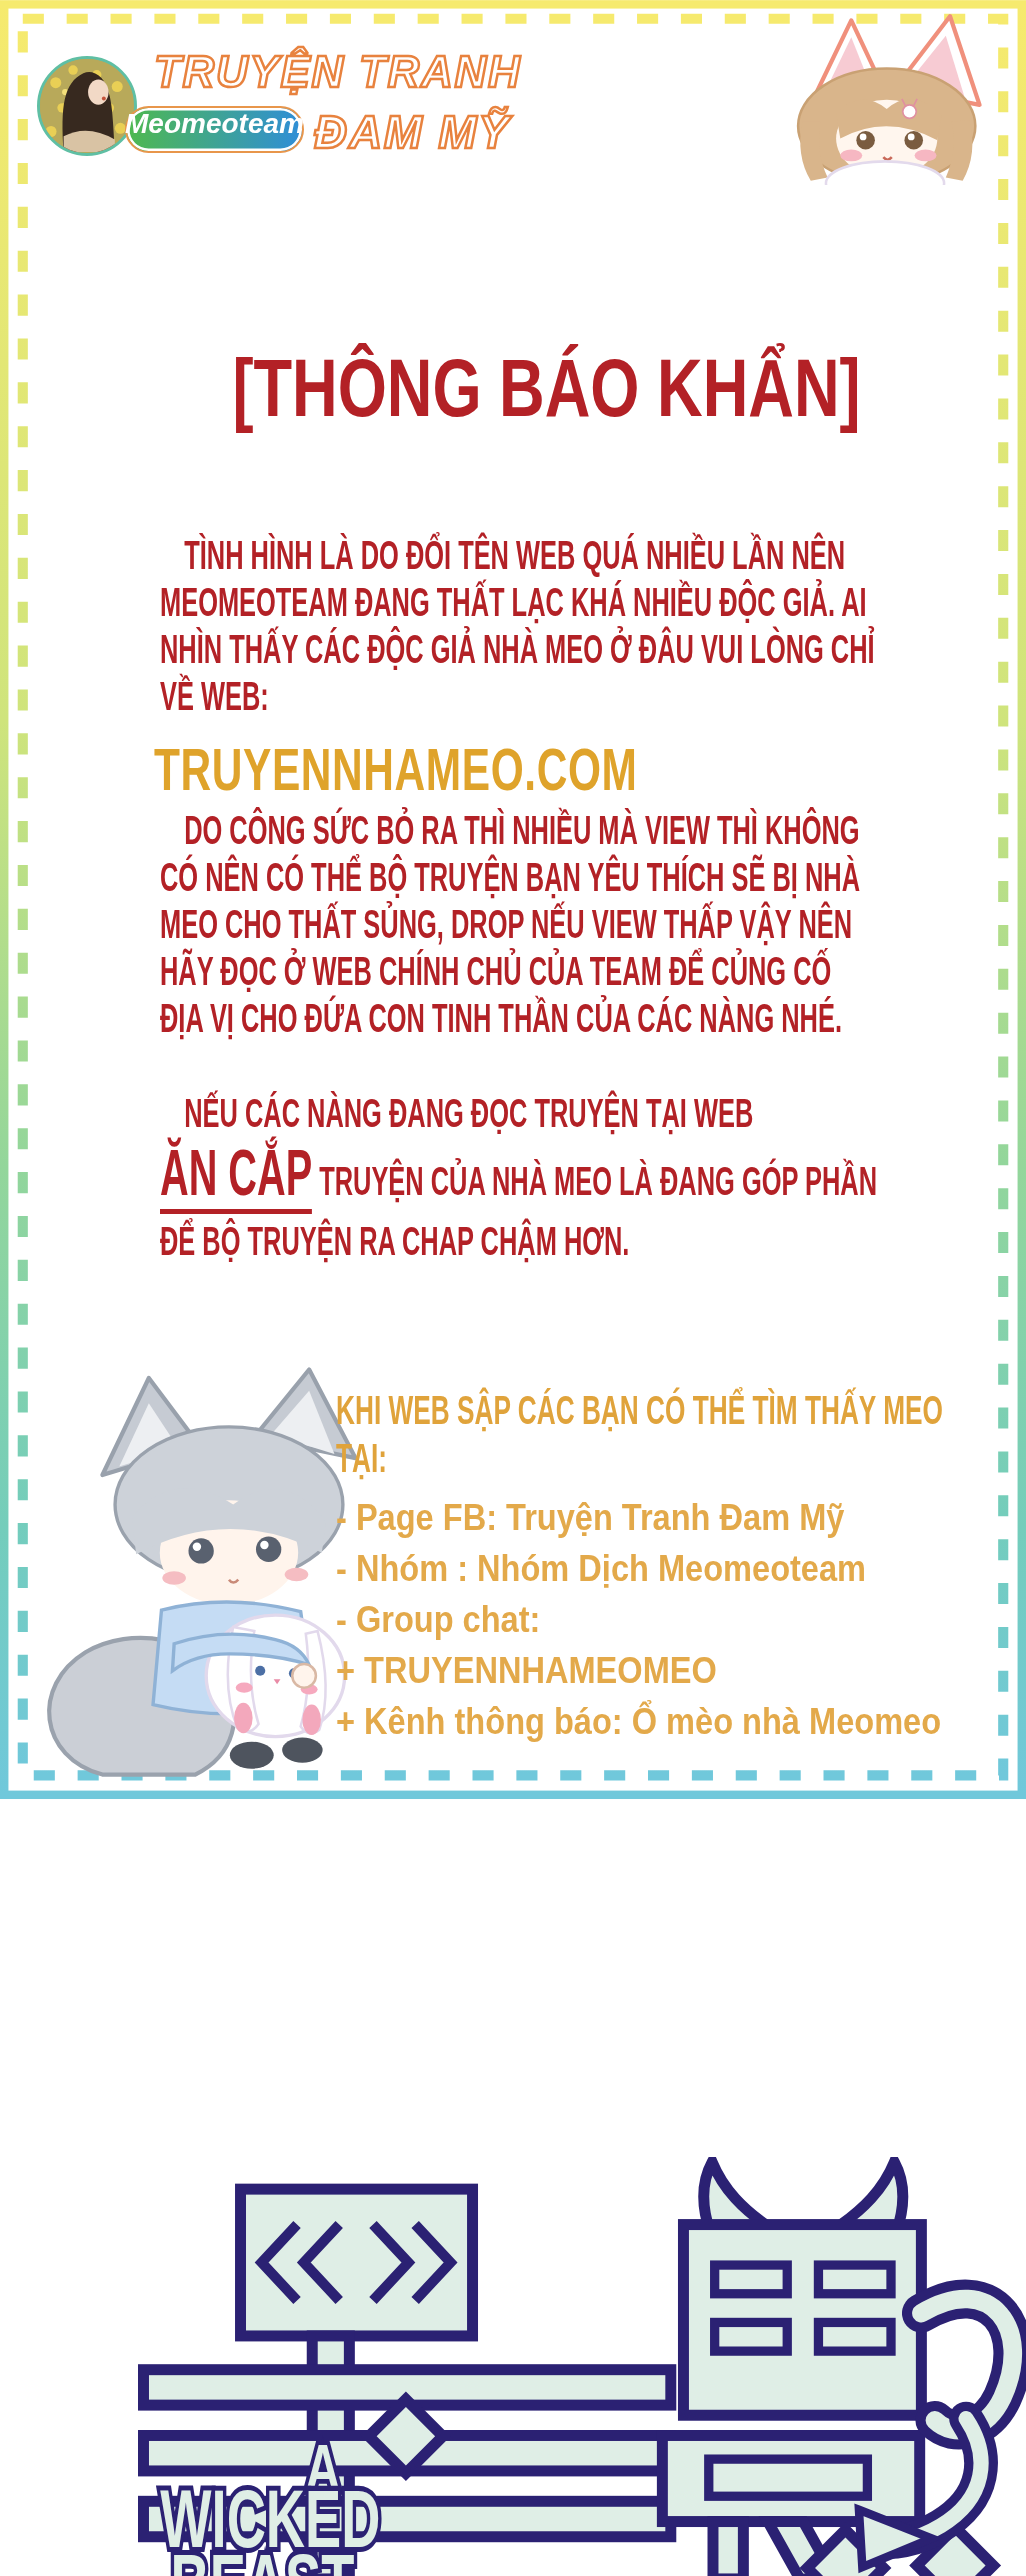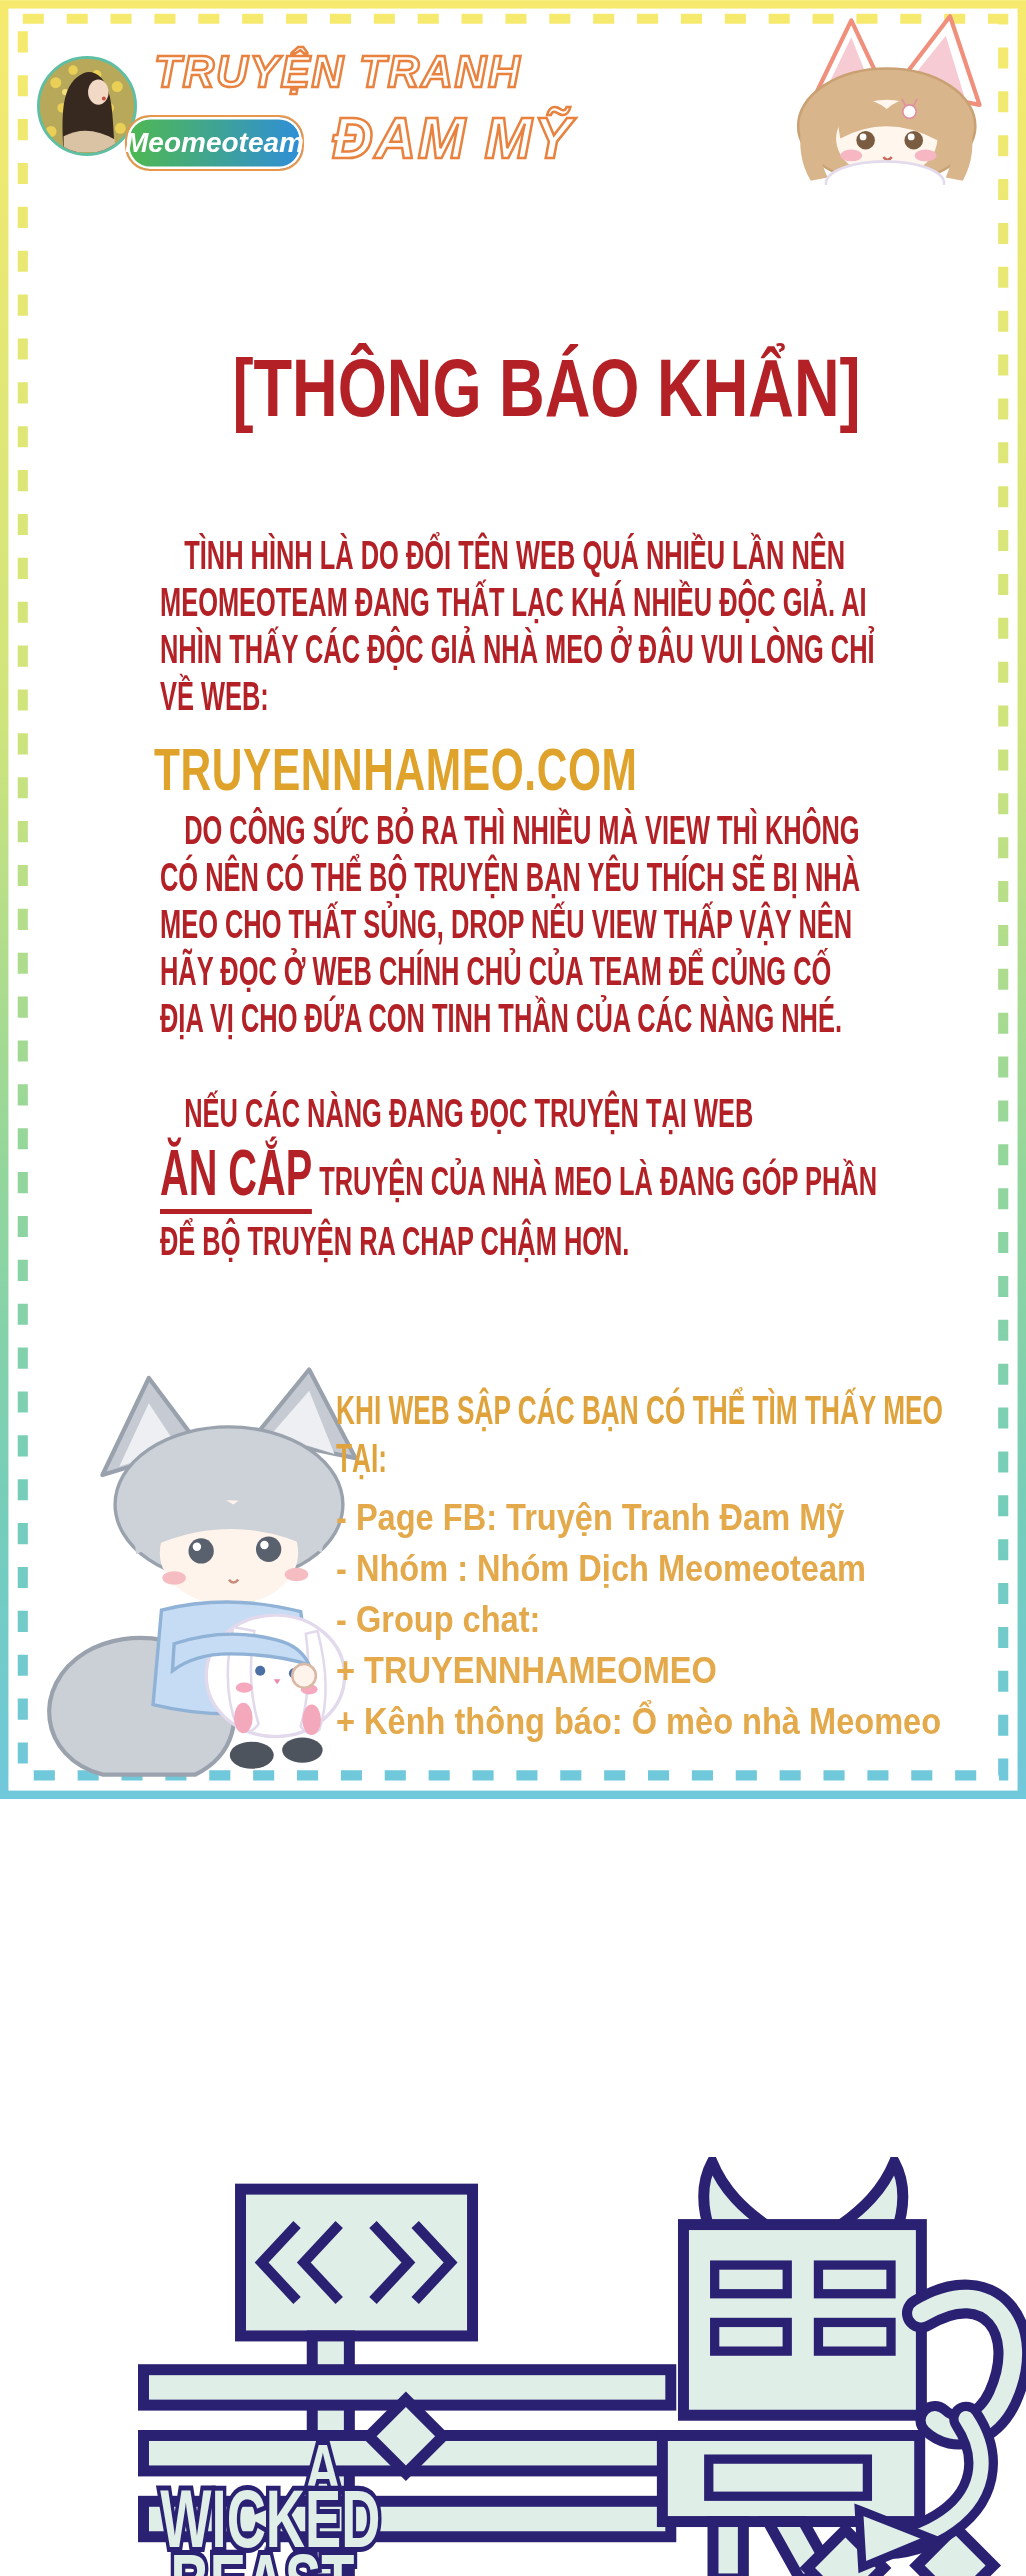--- a/index.html
+++ b/index.html
@@ -6,29 +6,29 @@
   .page{position:relative;width:1026px;height:2576px;background:#fff;overflow:hidden;
         font-family:"Liberation Sans",sans-serif;}
   .abs{position:absolute;}
 
   
   .frame-svg{left:0;top:0;}
 
   
   .avatar{left:37px;top:56px;width:100px;height:100px;border-radius:50%;
           border:3.4px solid #5FBFA4;overflow:hidden;background:#B8A95A;box-sizing:border-box;}
-  .badge-pill{left:125px;top:115px;width:179px;height:56px;border-radius:25px;
+  .badge-pill{left:125px;top:106px;width:179px;height:47px;border-radius:25px;
               background:linear-gradient(90deg,#4FB94F,#2F8ED8);
               border:2.5px solid #E8964B;box-shadow:inset 0 0 0 2.5px #ffffff;
-              display:flex;align-items:center;justify-content:center;box-sizing:border-box;}
+              display:flex;align-items:flex-start;justify-content:center;box-sizing:border-box;}
   .badge-pill span{color:#fff;font-weight:bold;font-style:italic;font-size:28px;}
   .logo-title{font-style:italic;font-weight:bold;color:#ffffff;
               -webkit-text-stroke:2.5px #E8823E;letter-spacing:1.7px;white-space:nowrap;}
   .logo-title.l1{left:154px;top:47px;font-size:44px;}
-  .logo-title.l2{left:332px;top:105px;font-size:57px;}
+  .logo-title.l2{left:314px;top:105px;font-size:46px;}
 
   
   .notice-title{left:160px;top:342px;width:658px;text-align:center;font-weight:bold;
                 font-size:81px;color:#B32126;white-space:nowrap;
                 transform:scaleX(.78);transform-origin:center top;}
   .red-para{color:#B32126;font-weight:bold;font-size:41px;line-height:47px;white-space:nowrap;
             transform:scaleX(.62);transform-origin:left top;}
   .red-para .indent{padding-left:39px;}
   .p1{left:160px;top:532px;}
   .p2{left:160px;top:807px;}

